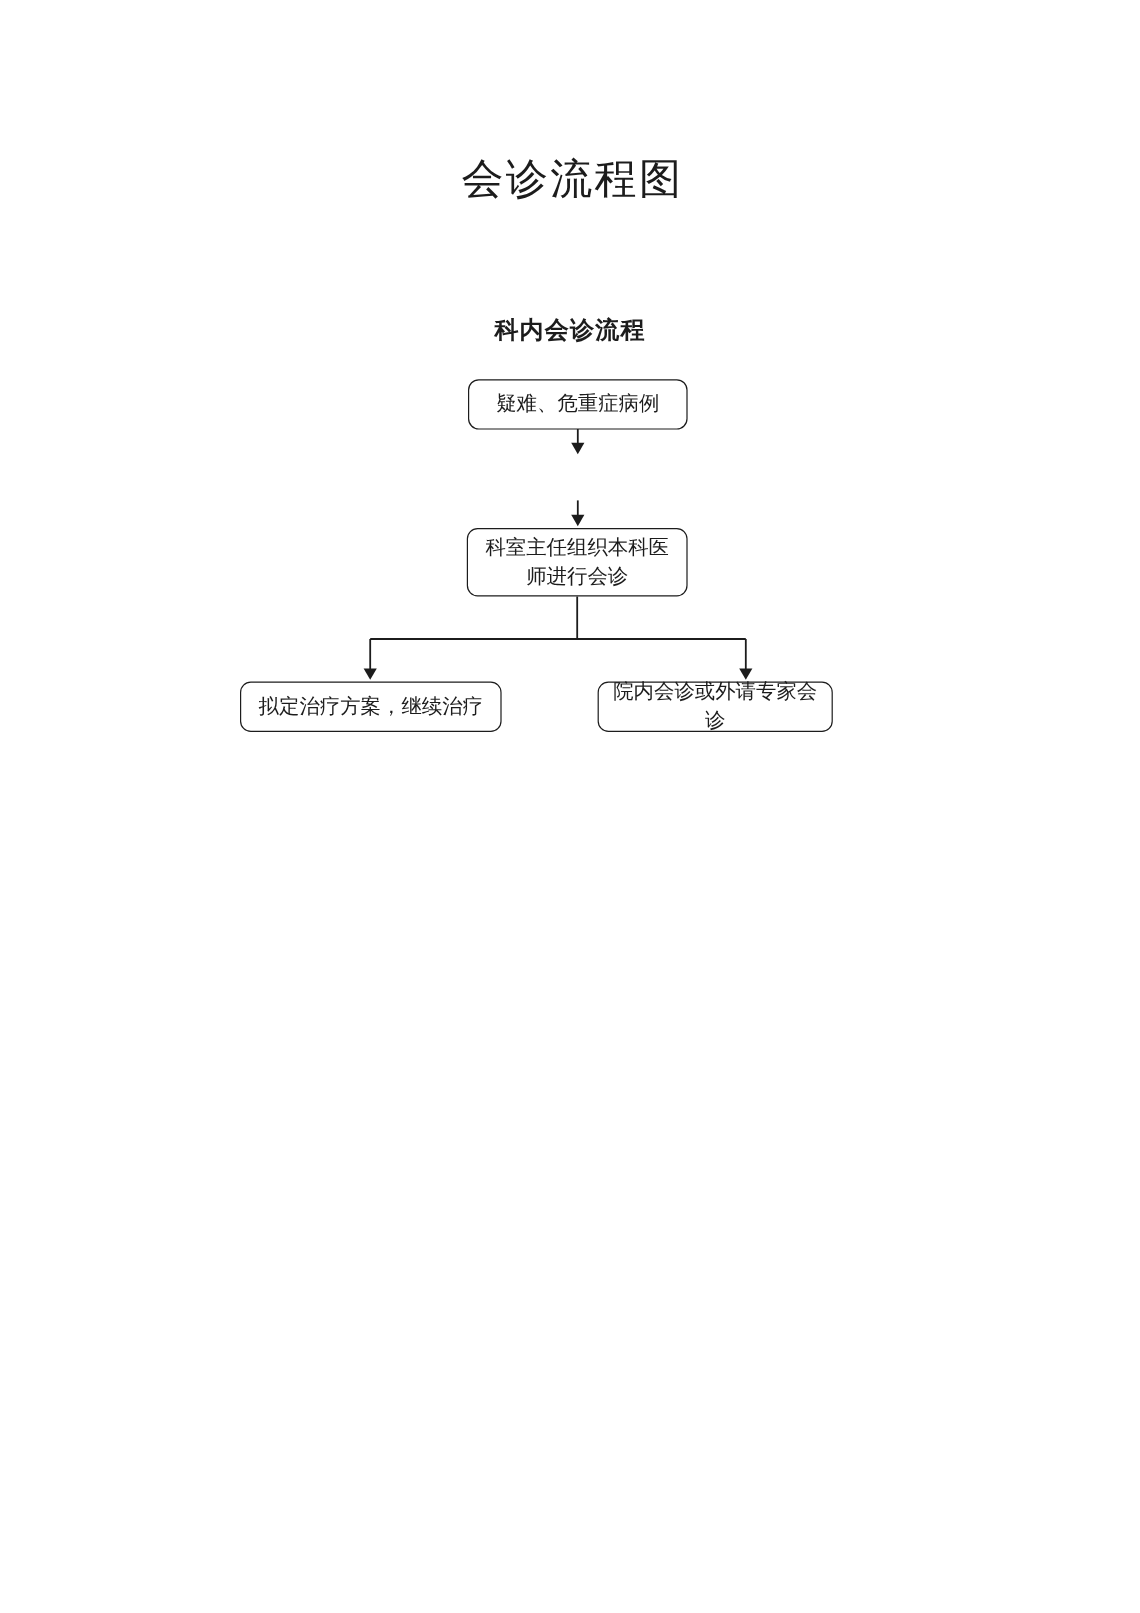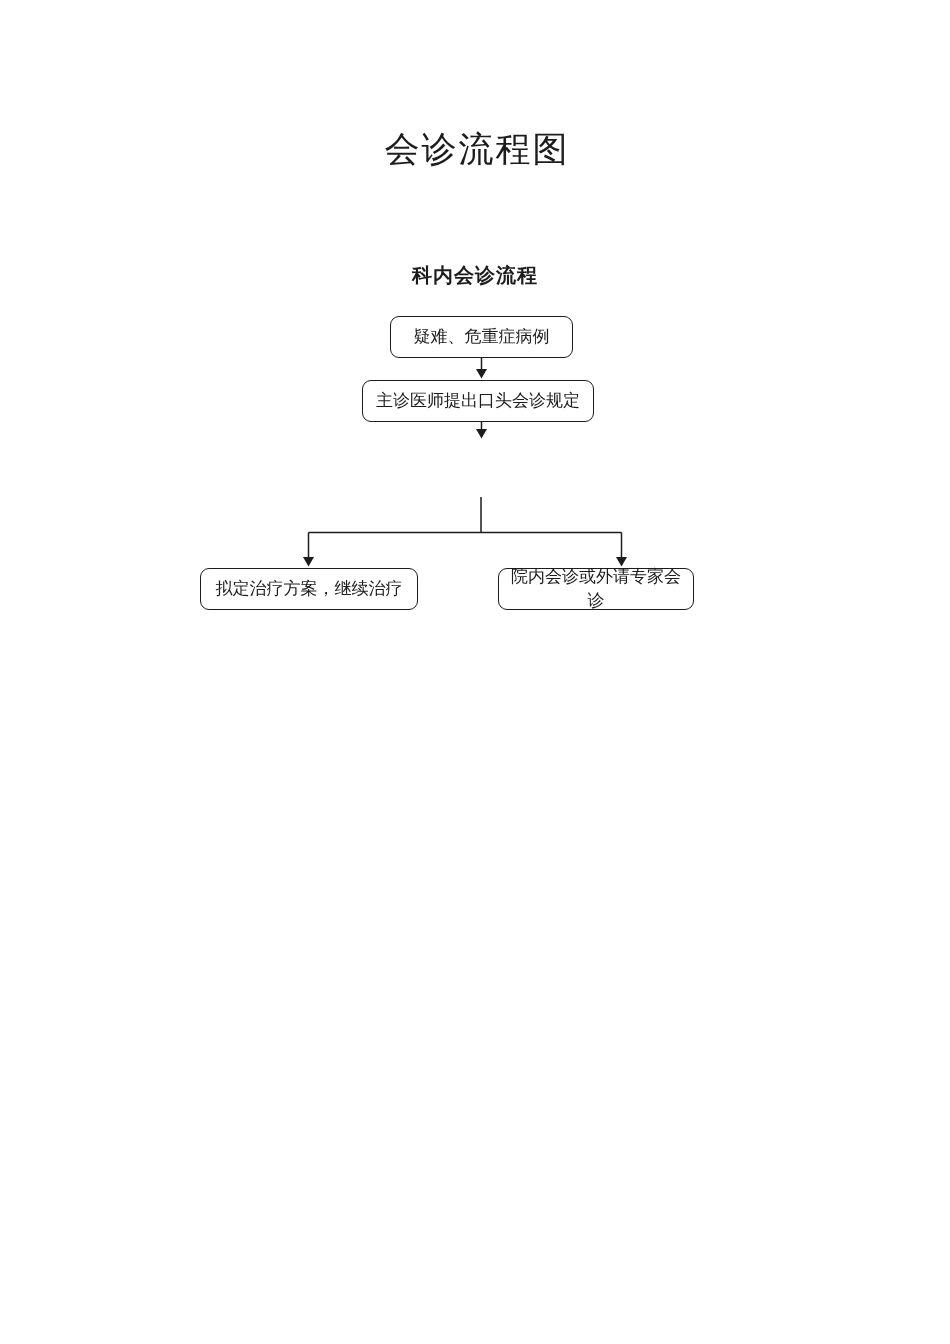--- a/index.html
+++ b/index.html
@@ -90,24 +90,24 @@
     <path d="M303 557 L314 557 L308.5 566.5 Z" fill="#1c1c1c"></path>
 
     <path d="M621.5 532.5 V558" stroke="#1c1c1c" stroke-width="1.5" fill="none"></path>
     <path d="M616 557 L627 557 L621.5 566.5 Z" fill="#1c1c1c"></path>
   </svg>
 
   <div class="node node-1">
     <span>疑难、危重症病例</span>
   </div>
 
-  <div class="node node-2">
-    <span>主诊医师提出口头会诊规定</span>
+
+  <div class="node node-3">
+    <span>科室主任组织本科医师进行会诊</span>
   </div>
-
 
   <div class="node node-4">
     <span>拟定治疗方案，继续治疗</span>
   </div>
 
   <div class="node node-5">
     <span>院内会诊或外请专家会诊</span>
   </div>
 
 </div>

